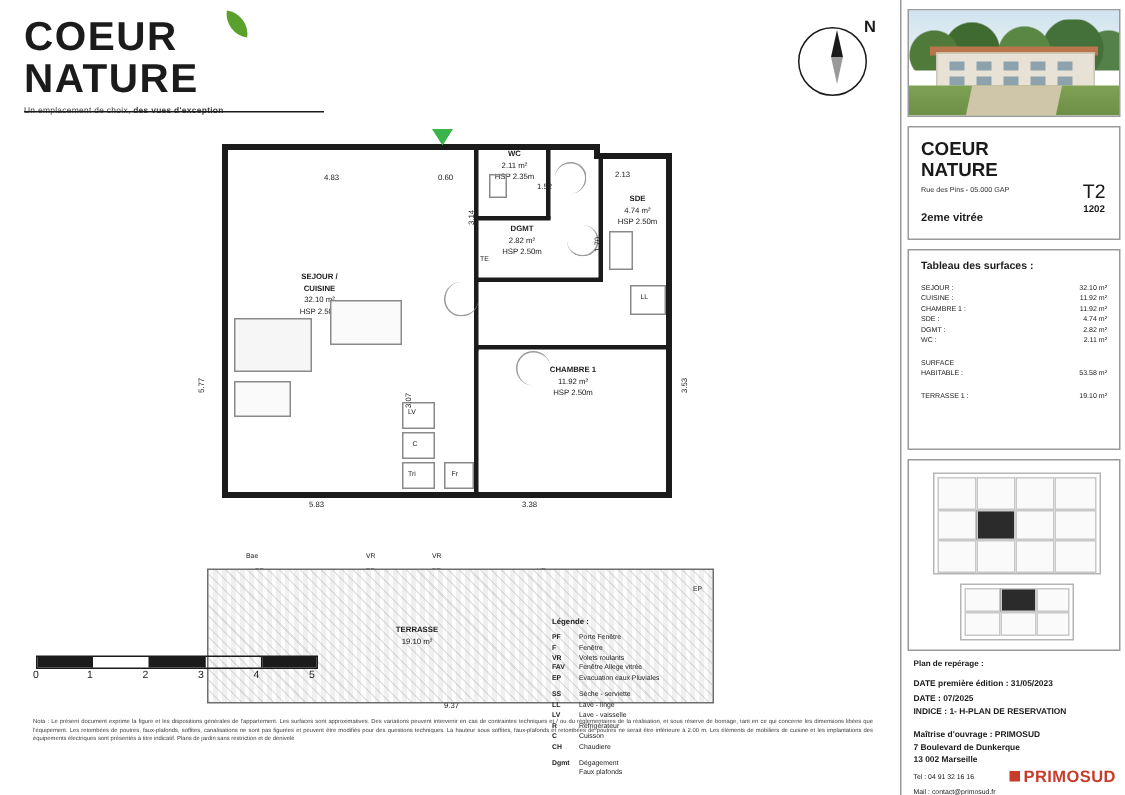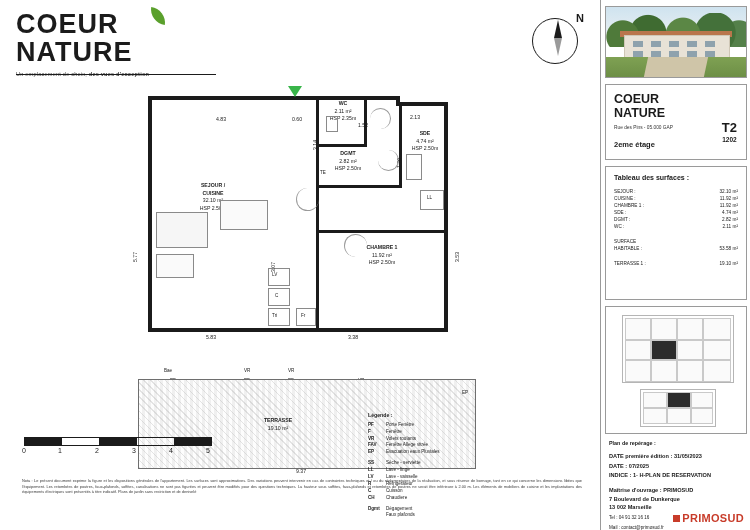--- a/index.html
+++ b/index.html
@@ -93,21 +93,21 @@
   .photo .bldroof{position:absolute;left:14px;top:24px;width:112px;height:6px;background:#b9764c;}
   .photo .win{position:absolute;background:#8ea2ad;}
   .photo .ground{position:absolute;left:0;right:0;bottom:0;height:20px;background:linear-gradient(#7fa153,#6d8f46);}
   .photo .path{position:absolute;left:40px;bottom:0;width:60px;height:20px;background:#cfc5a8;transform:skewX(-12deg);}
 
   .ident{top:84px;height:76px;padding:7px 8px;box-sizing:border-box;}
   .ident .t1{font-size:12.5px;font-weight:bold;line-height:1.15;}
   .ident .addr{font-size:4.8px;color:#333;margin-top:4px;}
   .ident .floor{font-size:7.5px;font-weight:bold;margin-top:10px;}
   .ident .type{position:absolute;right:9px;top:36px;text-align:center;}
-  .ident .type .tt{font-size:13px;font-weight:bold;line-height:1;}
+  .ident .type .tt{font-size:13px;font-weight:normal;line-height:1;}
   .ident .type .num{font-size:6.5px;font-weight:bold;margin-top:2px;}
 
   .surf{top:166px;height:134px;padding:7px 8px;box-sizing:border-box;}
   .surf .h{font-size:7px;font-weight:bold;margin-bottom:7px;}
   .surf table{width:100%;border-collapse:collapse;font-size:4.7px;}
   .surf td{padding:1px 0;vertical-align:top;}
   .surf td.v{text-align:right;}
   .surf .sep{height:6px;}
 
   .repbox{top:306px;height:128px;}
@@ -322,21 +322,21 @@
         <div class="win" style="left:80px;top:15px;width:10px;height:6px;"></div>
       </div>
       <div class="ground"></div>
       <div class="path"></div>
     </div>
 
     <div class="pbox ident">
       <div class="t1">COEUR</div>
       <div class="t1">NATURE</div>
       <div class="addr">Rue des Pins - 05.000 GAP</div>
-      <div class="floor">2eme étage</div>
+      <div class="floor">2eme vitrée</div>
       <div class="type">
         <div class="tt">T2</div>
         <div class="num">1202</div>
       </div>
     </div>
 
     <div class="pbox surf">
       <div class="h">Tableau des surfaces :</div>
       <table>
         <tbody>

